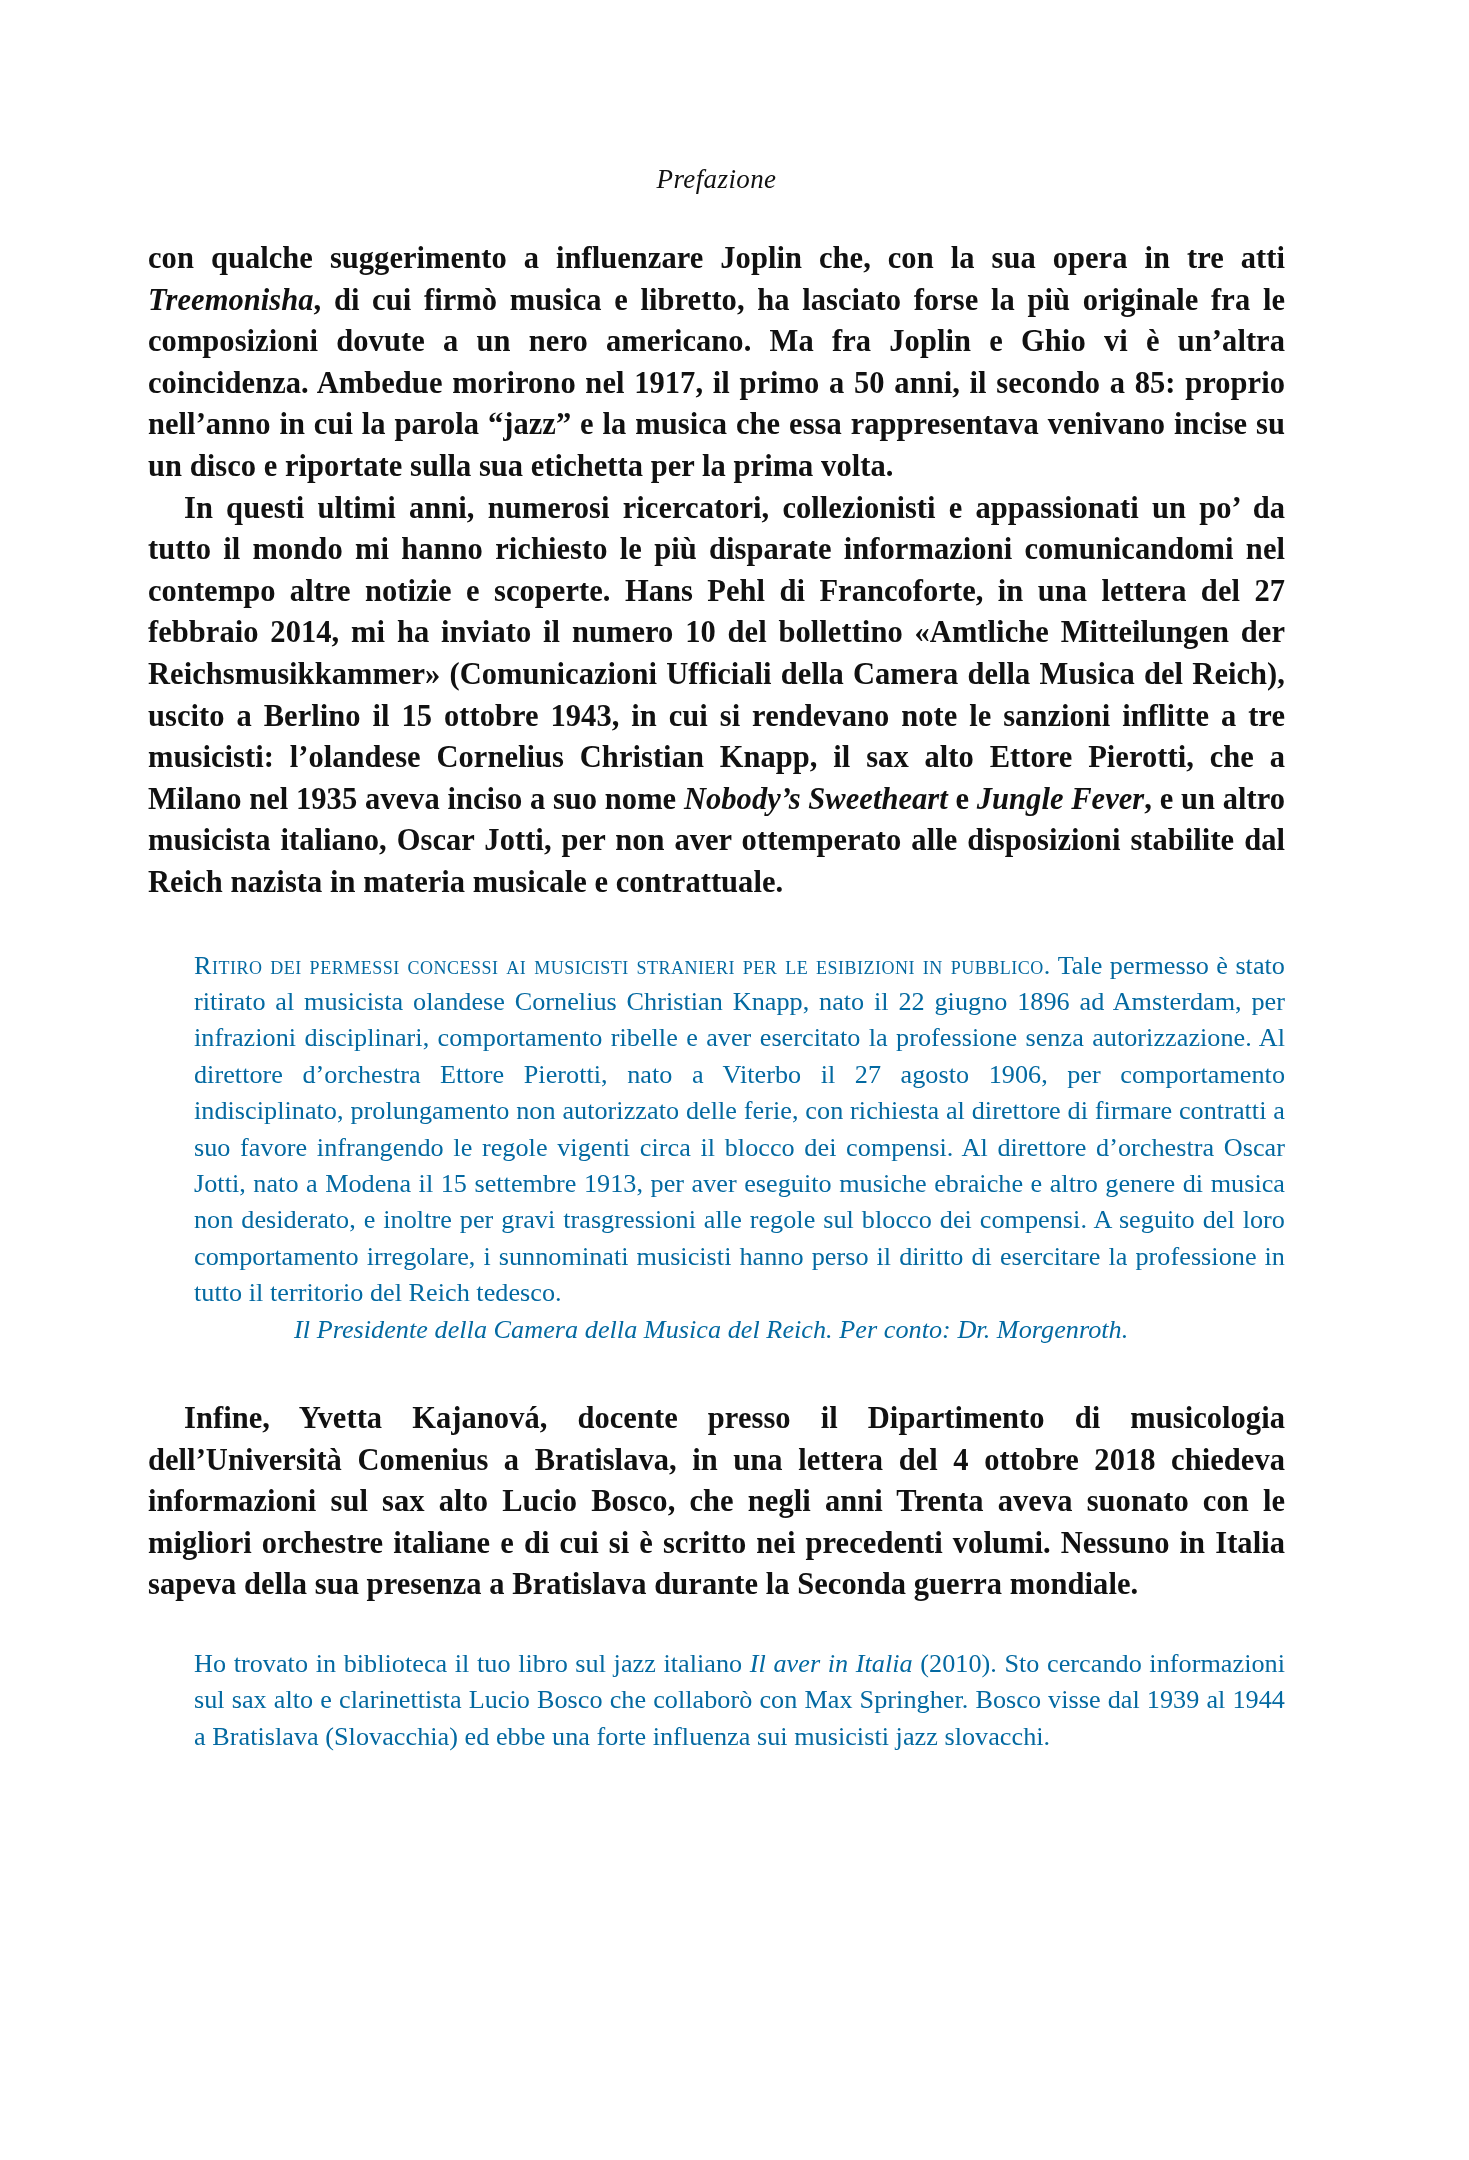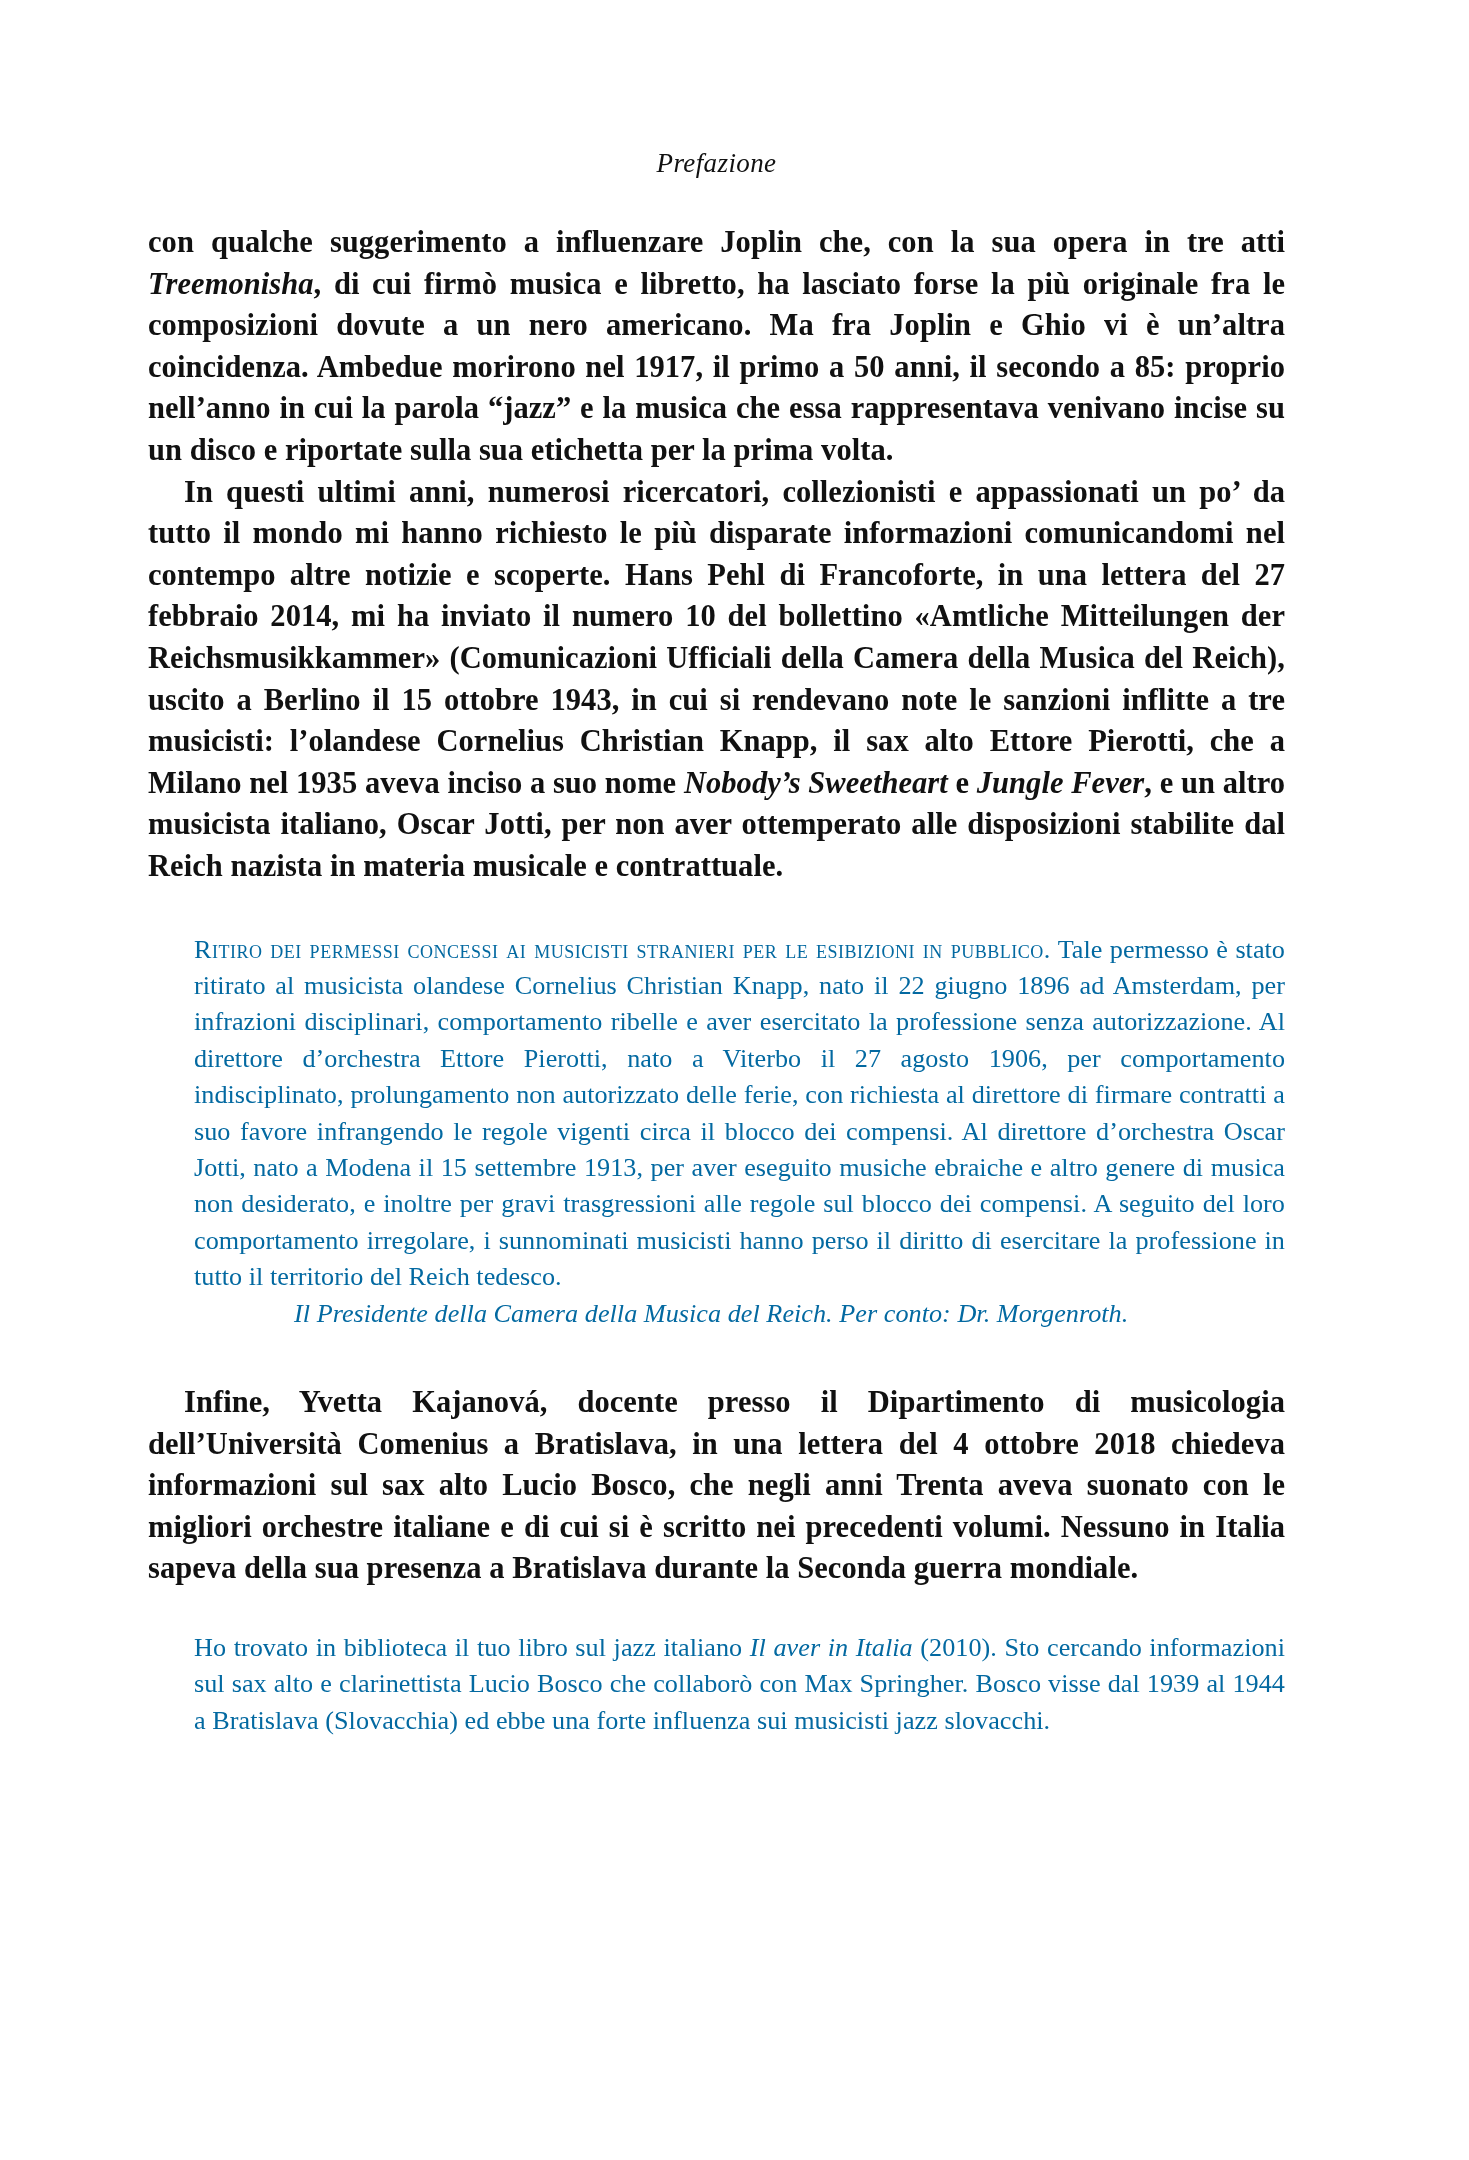--- a/index.html
+++ b/index.html
@@ -10,21 +10,21 @@
   }
   body {
     font-family: "Liberation Serif", "DejaVu Serif", serif;
     color: #111111;
     -webkit-font-smoothing: antialiased;
   }
   .page {
     position: relative;
     width: 1469px;
     height: 1876px;
-    margin: 0 auto;
+    margin: 16px auto;
     background: #ffffff;
     overflow: hidden;
     box-sizing: border-box;
   }
   
   .running-head {
     position: absolute;
     top: 148px;
     left: 148px;
     width: 1137px;

